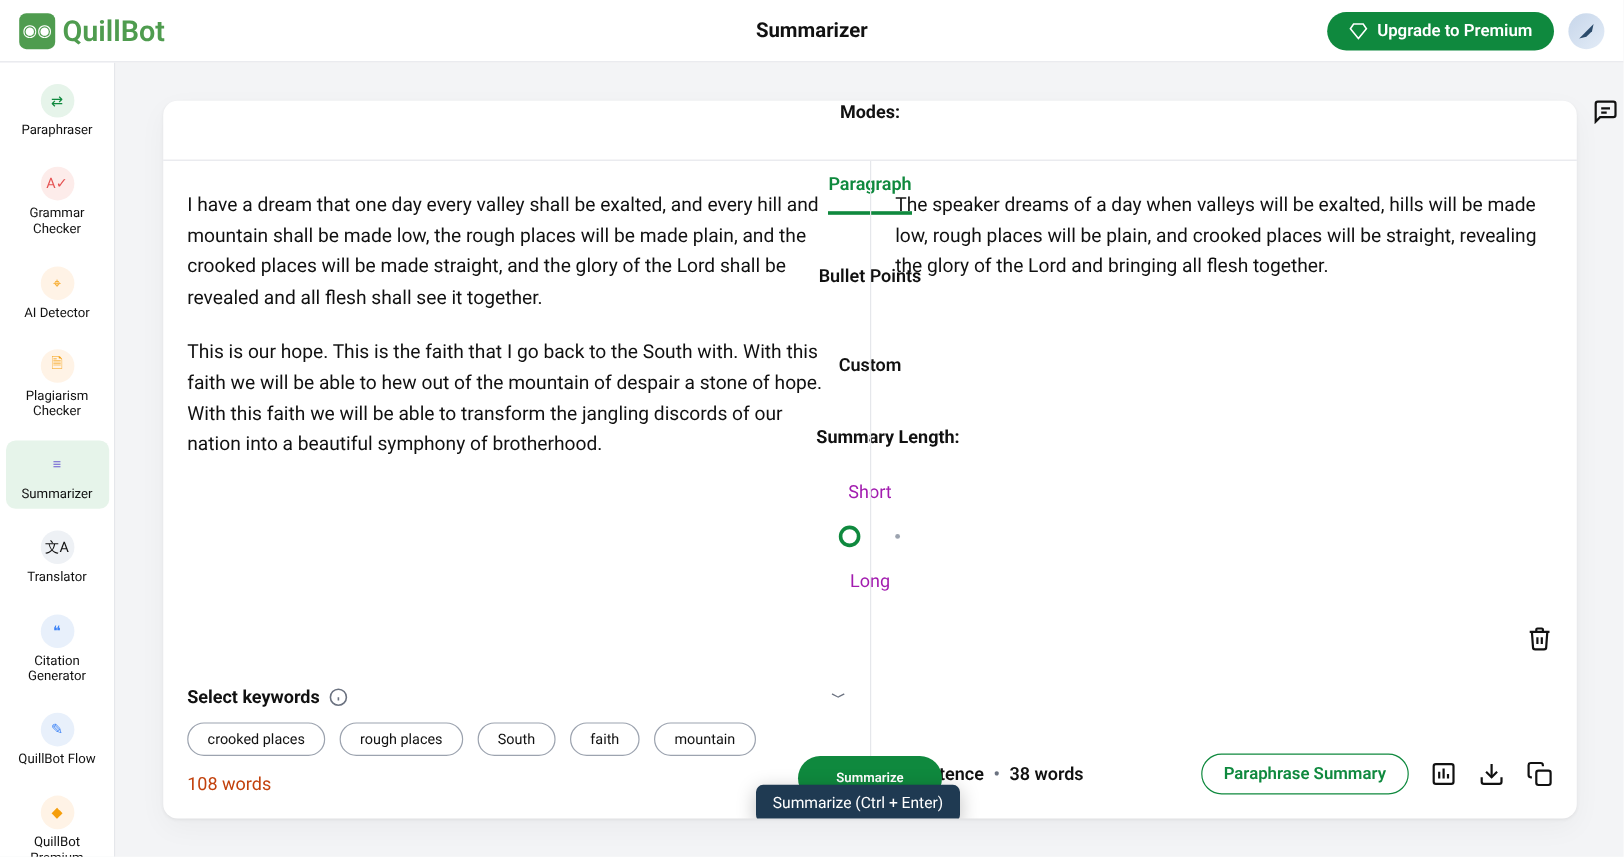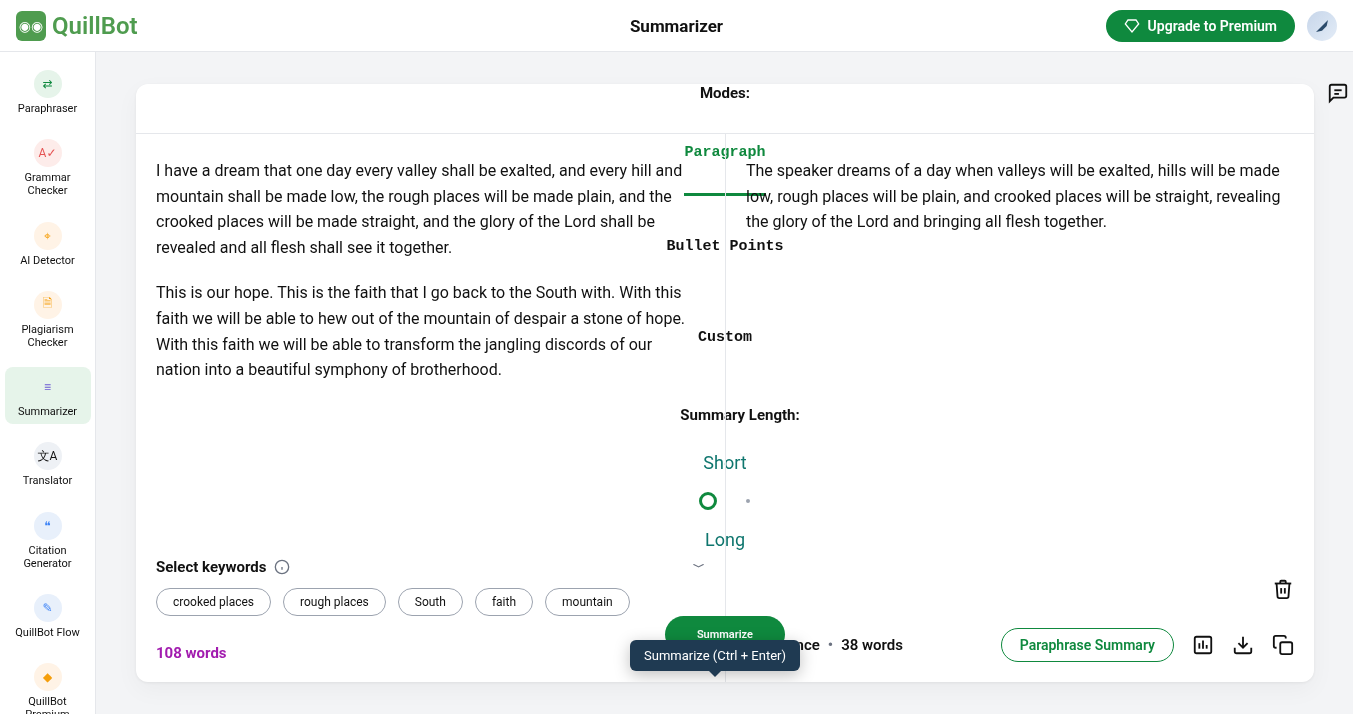--- a/index.html
+++ b/index.html
@@ -21,44 +21,44 @@
   .sb-item.active { background: #e6f4ea; }
   .sb-icon { width: 28px; height: 28px; border-radius: 50%; display:flex;align-items:center;justify-content:center;font-size:14px; }
   .sb-label { font-size: 11px; color: #111; text-align: center; line-height: 1.2; padding: 0 2px;}
 
   
   .main { flex: 1; padding: 32px 24px 0 40px; position: relative; }
   .card { background: #fff; border-radius: 12px; box-shadow: 0 1px 3px rgba(0,0,0,0.06), 0 8px 24px rgba(0,0,0,0.04); width: 1178px; height: 598px; display: flex; flex-direction: column; }
 
   .toolbar { height: 50px; border-bottom: 1px solid #e5e7eb; display: flex; align-items: center; padding: 0 20px; gap: 28px; flex-direction: column; }
   .modes-label { font-size: 15px; font-weight: 700; color: #111; }
-  .tab { font-size: 15px; font-weight: 600; color: #111; padding-bottom: 32px; margin-top:14px; cursor: pointer; font-family: Liberation Mono, monospace; }
+  .tab { font-size: 15px; font-weight: 600; color: #111; padding-bottom: 14px; margin-top:14px; cursor: pointer; }
   .tab.active { color: #0f893e; border-bottom: 3px solid #0f893e; }
   .sl-label { margin-left: 30px; font-size: 15px; font-weight:700; color:#111; }
-  .sl-min, .sl-max { font-size: 18px; color: #0f766e; }
+  .sl-min, .sl-max { font-size: 15px; color: #a21caf; }
   .slider { width: 116px; height: 4px; background: #d1d5db; border-radius: 2px; position: relative; }
   .slider-fill { position:absolute; left:0; top:0; bottom:0; width: 35%; background:#0f893e; border-radius:2px;}
   .slider-thumb { position:absolute; top:50%; left:35%; transform:translate(-50%,-50%); width:18px;height:18px;border-radius:50%;background:#fff;border:3px solid #0f893e;}
   .slider-dot { position:absolute; top:50%; left:70%; transform:translate(-50%,-50%); width:4px;height:4px;border-radius:50%;background:#9ca3af;}
   .trash-btn { margin-left:auto; cursor:pointer; color:#111; }
 
   .panes { flex:1; display:flex; overflow:hidden; }
   .pane-left { width: 590px; border-right:1px solid #e5e7eb; display:flex; flex-direction:column; }
   .pane-right { flex:1; display:flex; flex-direction:column; }
   .text-area { flex:1; padding: 24px 26px 10px 20px; font-size: 16px; color:#111; line-height:1.6; overflow:auto; }
   .text-area p { margin-bottom: 20px; }
 
   .kw-section { padding: 6px 20px 0; }
   .kw-header { display:flex; align-items:center; gap:8px; color:#111; font-size:15px; font-weight:700; cursor:pointer;}
   .kw-header .chev { margin-left:auto; color:#6b7280; font-size:12px;}
   .chips { display:flex; gap:12px; margin-top:12px; flex-wrap:wrap; }
   .chip { border:1px solid #9ca3af; border-radius:999px; padding:6px 16px; font-size:12px; color:#111; cursor:pointer;}
 
   .footer-left { padding: 14px 20px 20px; display:flex; align-items:center; position:relative;}
-  .word-count { font-size:15px; font-weight:700; color:#a21caf;margin-top:14px;}
+  .word-count { font-size:15px; font-weight:400; color:#c2410c;}
   .summarize-btn { position:absolute; right:-60px; top:0px; background:#0f893e; color:#fff; border:none; border-radius:999px; padding:12px 32px; font-size:11px; font-weight:600; cursor:pointer;}
   .tooltip { position:absolute; right:-75px; top:24px; background:#1f3a52; color:#fff; font-size:13px; padding:8px 14px; border-radius:6px; box-shadow:0 4px 16px rgba(0,0,0,0.25); white-space:nowrap; pointer-events: none;}
   .tooltip::after { content:""; position:absolute; bottom:-6px; left:50%; transform:translateX(-50%); border:6px solid transparent; border-top-color:#1f3a52; border-bottom:none;}
 
   .footer-right { padding: 26px 20px 20px; display:flex; align-items:center; gap:18px; }
   .stats { font-size:15px; color:#111; font-weight:600; display:flex;align-items:center;gap:8px;}
   .dot-sep{color:#6b7280;}
   .paraphrase-btn { margin-left:auto; border:1.5px solid #0f893e; color:#0f893e; background:#fff; border-radius:999px; padding:8px 18px; font-size:14px; font-weight:600; cursor:pointer;}
   .icon-btn { cursor:pointer; color:#111; }
 

